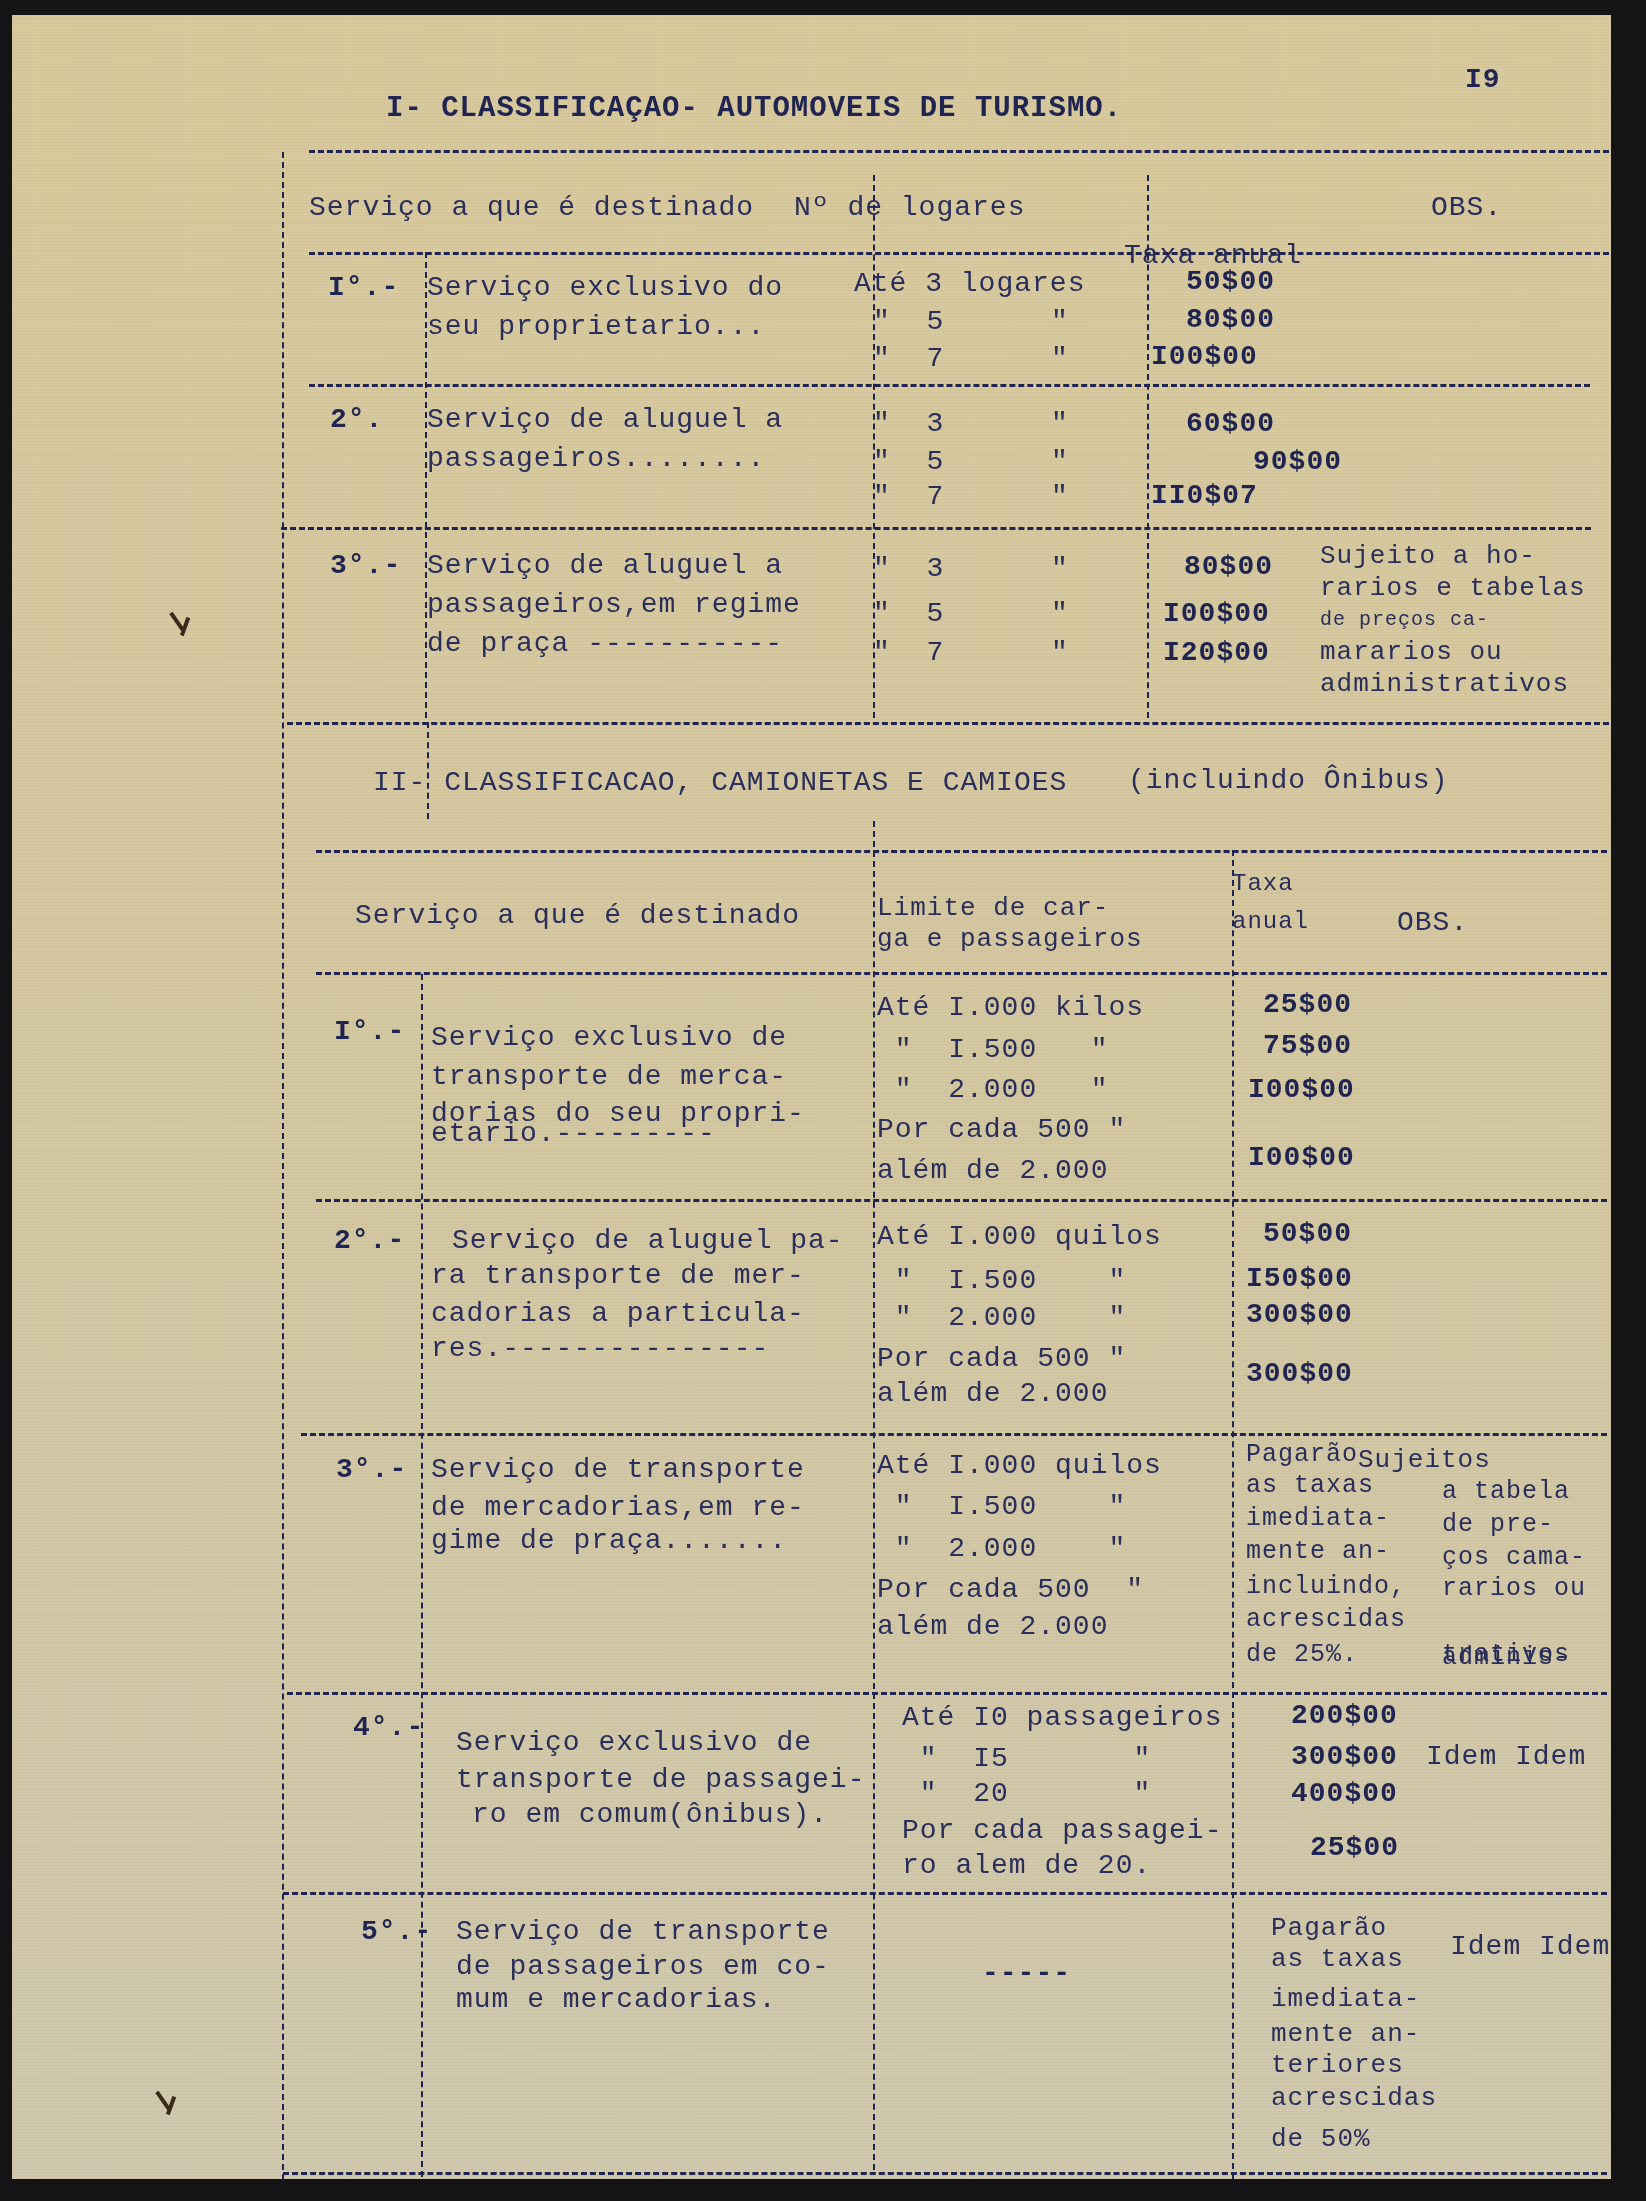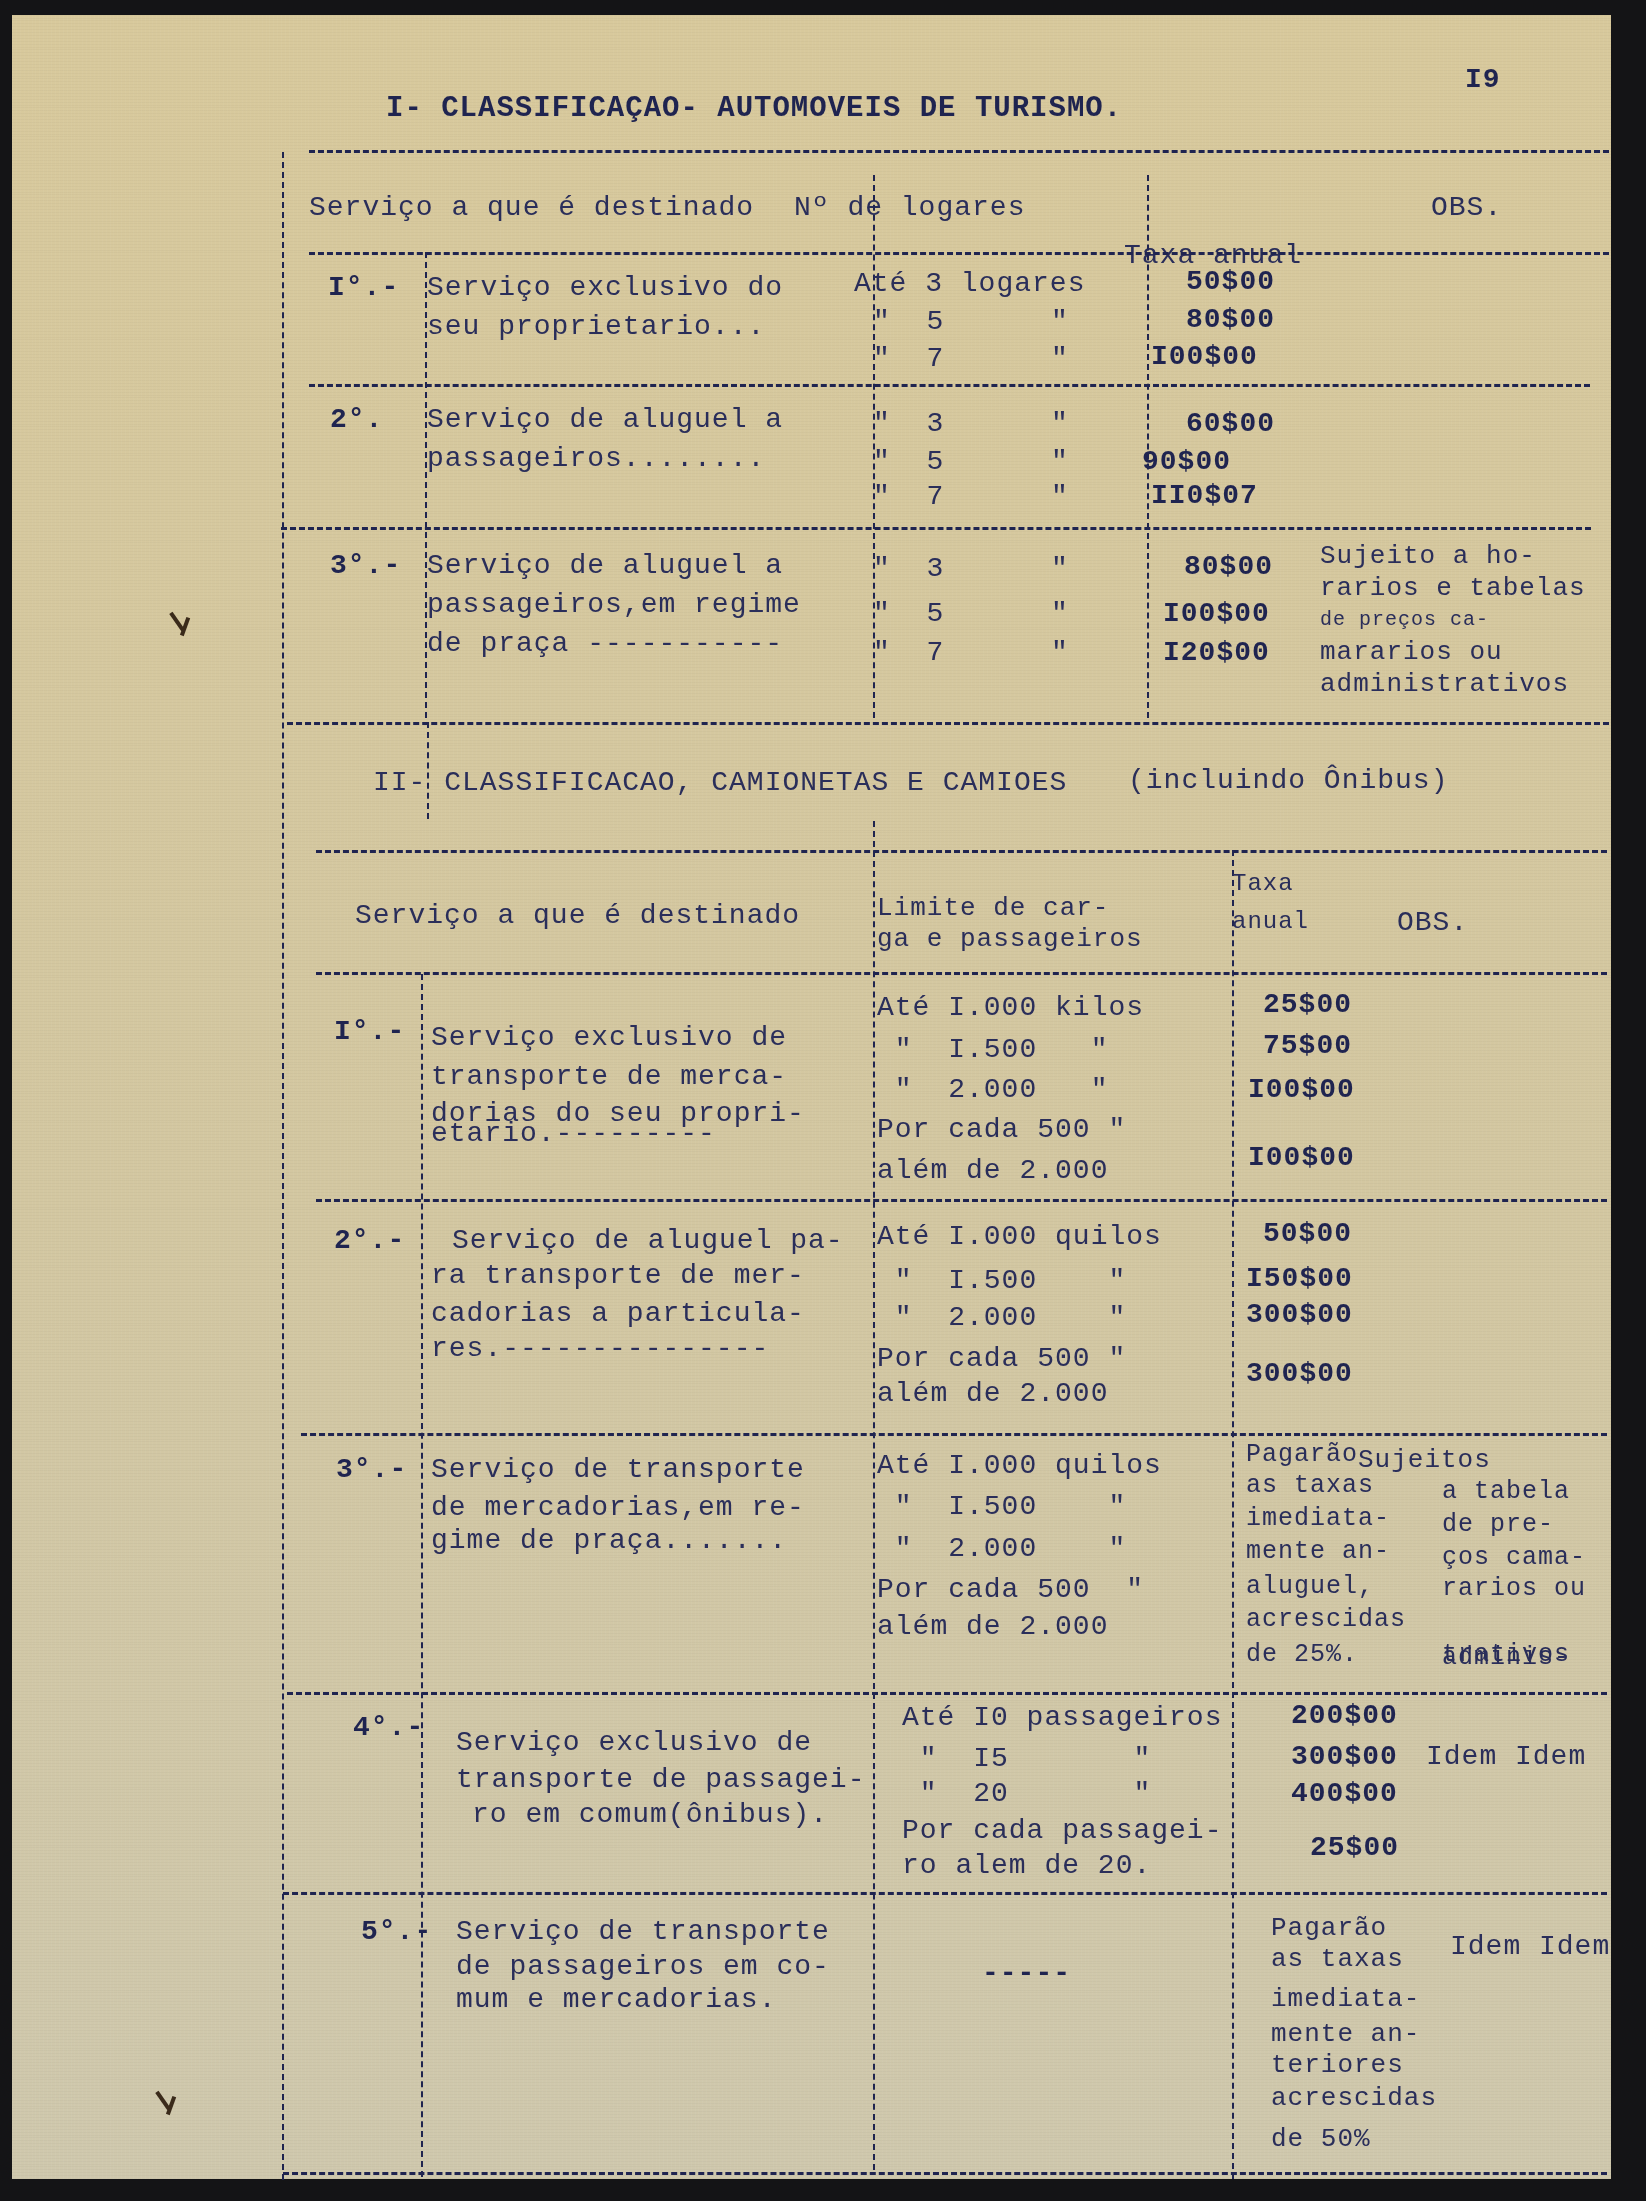--- a/index.html
+++ b/index.html
@@ -51,21 +51,21 @@
 <div class="t bold" style="left:1151px;top:339px;">I00$00</div>
 <div class="hdash" style="left:309px;top:384px;width:1281px;"></div>
 
 <div class="t bold" style="left:330px;top:402px;">2°.</div>
 <div class="t" style="left:427px;top:402px;">Serviço de aluguel a</div>
 <div class="t" style="left:427px;top:441px;">passageiros........</div>
 <div class="t" style="left:873px;top:406px;">"  3      "</div>
 <div class="t" style="left:873px;top:444px;">"  5      "</div>
 <div class="t" style="left:873px;top:479px;">"  7      "</div>
 <div class="t bold" style="left:1186px;top:406px;">60$00</div>
-<div class="t bold" style="left:1142px;top:444px;">90$00</div>
+<div class="t bold" style="left:1253px;top:444px;">90$00</div>
 <div class="t bold" style="left:1151px;top:478px;">II0$07</div>
 <div class="hdash" style="left:281px;top:527px;width:1310px;"></div>
 
 <div class="t bold" style="left:330px;top:548px;">3°.-</div>
 <div class="t" style="left:427px;top:548px;">Serviço de aluguel a</div>
 <div class="t" style="left:427px;top:587px;">passageiros,em regime</div>
 <div class="t" style="left:427px;top:626px;">de praça -----------</div>
 <div class="t" style="left:873px;top:551px;">"  3      "</div>
 <div class="t" style="left:873px;top:596px;">"  5      "</div>
 <div class="t" style="left:873px;top:635px;">"  7      "</div>
@@ -135,21 +135,21 @@
 <div class="t" style="left:431px;top:1523px;">gime de praça.......</div>
 <div class="t" style="left:877px;top:1448px;">Até I.000 quilos</div>
 <div class="t" style="left:877px;top:1489px;"> "  I.500    "</div>
 <div class="t" style="left:877px;top:1531px;"> "  2.000    "</div>
 <div class="t" style="left:877px;top:1572px;">Por cada 500  "</div>
 <div class="t" style="left:877px;top:1609px;">além de 2.000</div>
 <div class="t" style="left:1246px;top:1440px;font-size:25px;line-height:29px;">Pagarão</div>
 <div class="t" style="left:1246px;top:1471px;font-size:25px;line-height:29px;">as taxas</div>
 <div class="t" style="left:1246px;top:1504px;font-size:25px;line-height:29px;">imediata-</div>
 <div class="t" style="left:1246px;top:1537px;font-size:25px;line-height:29px;">mente an-</div>
-<div class="t" style="left:1246px;top:1572px;font-size:25px;line-height:29px;">aluguel,</div>
+<div class="t" style="left:1246px;top:1572px;font-size:25px;line-height:29px;">incluindo,</div>
 <div class="t" style="left:1246px;top:1605px;font-size:25px;line-height:29px;">acrescidas</div>
 <div class="t" style="left:1246px;top:1640px;font-size:25px;line-height:29px;">de 25%.</div>
 <div class="t" style="left:1358px;top:1446px;font-size:26px;line-height:29px;">Sujeitos</div>
 <div class="t" style="left:1442px;top:1477px;font-size:25px;line-height:29px;">a tabela</div>
 <div class="t" style="left:1442px;top:1510px;font-size:25px;line-height:29px;">de pre-</div>
 <div class="t" style="left:1442px;top:1543px;font-size:25px;line-height:29px;">ços cama-</div>
 <div class="t" style="left:1442px;top:1574px;font-size:25px;line-height:29px;">rarios ou</div>
 <div class="t" style="left:1442px;top:1607px;font-size:25px;line-height:29px;margin-top:36px;">adminis-</div>
 <div class="t" style="left:1442px;top:1640px;font-size:25px;line-height:29px;">trativos</div>
 <div class="hdash" style="left:287px;top:1692px;width:1320px;"></div>

